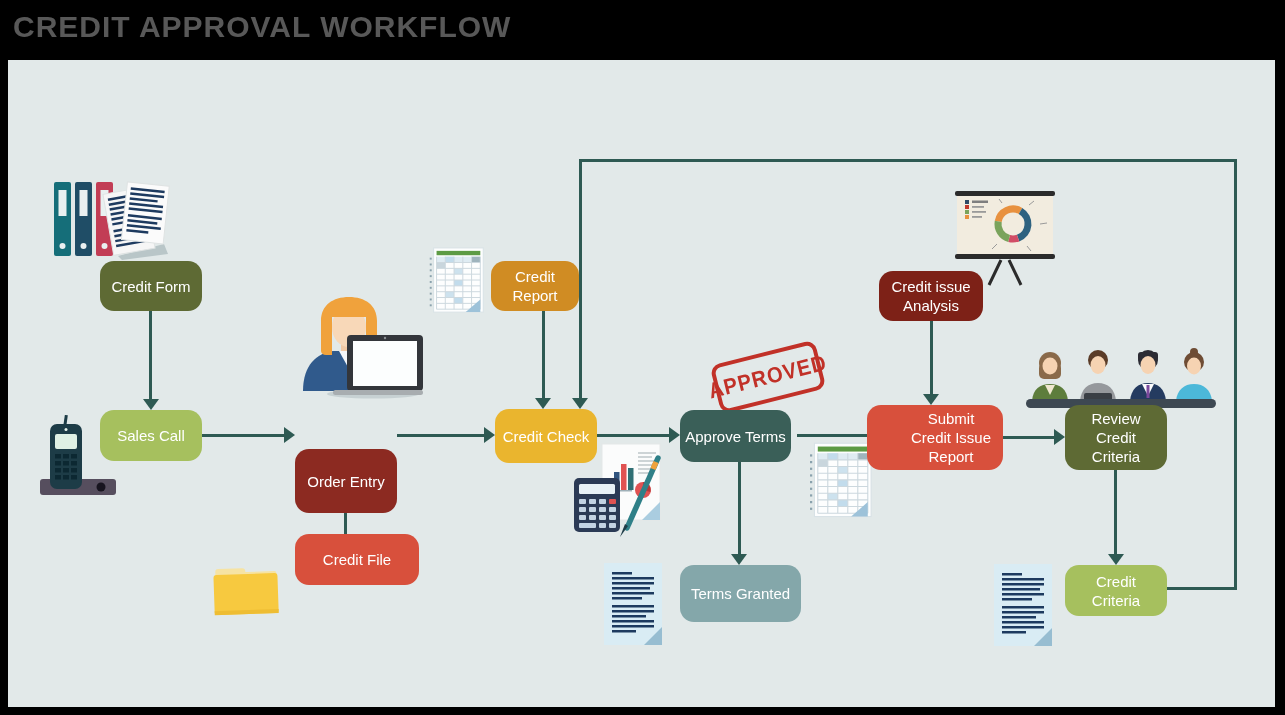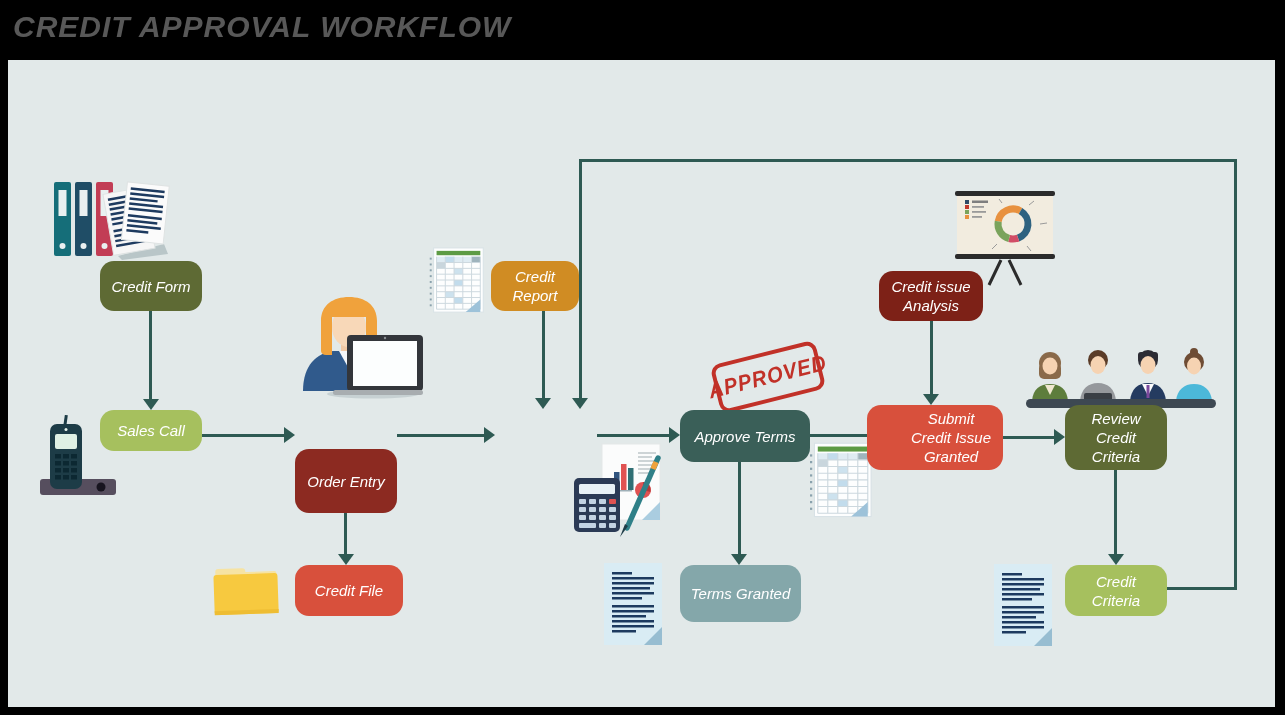--- a/index.html
+++ b/index.html
@@ -1,29 +1,29 @@
 <!DOCTYPE html>
 <html style="--c-canvas_bg: #e2e9e9; --c-frame: #000000; --c-title_text: #585858; --c-arrow: #2e5a53; --c-credit_form: #5e6a34; --c-sales_call: #a6c05e; --c-order_entry: #8c2a21; --c-credit_file: #d8503c; --c-credit_report: #d08c23; --c-credit_check: #eab52e; --c-approve_terms: #3a5f58; --c-terms_granted: #84a7aa; --c-credit_issue_analysis: #7d2117; --c-submit_credit_issue_report: #d8503c; --c-review_credit_criteria: #5e6a34; --c-credit_criteria: #a6c05e; --c-stamp_red: #c0281e;"><head>
 <meta charset="utf-8">
 <style>
   html,body{margin:0;padding:0;background:#000;}
   #page{position:relative;width:1285px;height:715px;background:var(--c-frame,#000);overflow:hidden;
-        font-family:"Liberation Sans",sans-serif;font-style:italic;}
+        font-family:"Liberation Sans",sans-serif;}
   #canvas{position:absolute;left:8px;top:60px;width:1267px;height:647px;background:var(--c-canvas_bg,#e2e9e9);}
   #title{position:absolute;left:13px;top:10px;font-size:30px;font-weight:700;letter-spacing:1px;
          color:var(--c-title_text,#585858);}
   .node{position:absolute;display:flex;flex-direction:column;align-items:center;justify-content:center;
         color:#fff;font-size:15px;line-height:19px;text-align:center;border-radius:14px;}
   .n-credit-form{left:100px;top:261px;width:102px;height:50px;background:var(--c-credit_form,#5e6a34);}
-  .n-sales-call{left:100px;top:410px;width:102px;height:41px;background:var(--c-sales_call,#a6c05e);}
+  .n-sales-call{left:100px;top:410px;width:102px;height:51px;background:var(--c-sales_call,#a6c05e);}
   .n-order-entry{left:295px;top:410px;width:102px;height:64px;background:var(--c-order_entry,#8c2a21);margin-top:39px;}
-  .n-credit-file{left:295px;top:565px;width:108px;height:51px;background:var(--c-credit_file,#d8503c);}
+  .n-credit-file{left:295px;top:534px;width:124px;height:51px;background:var(--c-credit_file,#d8503c);}
   .n-credit-report{left:491px;top:261px;width:88px;height:50px;background:var(--c-credit_report,#d08c23);}
   .n-credit-check{left:495px;top:409px;width:102px;height:54px;background:var(--c-credit_check,#eab52e);}
-  .n-approve-terms{left:680px;top:410px;width:130px;height:52px;background:var(--c-approve_terms,#3a5f58);}
+  .n-approve-terms{left:680px;top:410px;width:111px;height:52px;background:var(--c-approve_terms,#3a5f58);}
   .n-terms-granted{left:680px;top:565px;width:121px;height:57px;background:var(--c-terms_granted,#84a7aa);}
   .n-credit-issue-analysis{left:879px;top:271px;width:104px;height:50px;background:var(--c-credit_issue_analysis,#7d2117);}
   .n-submit{left:867px;top:405px;width:104px;height:65px;background:var(--c-submit_credit_issue_report,#d8503c);padding-left:32px;}
   .n-review{left:1065px;top:405px;width:102px;height:65px;background:var(--c-review_credit_criteria,#5e6a34);}
   .n-credit-criteria{left:1065px;top:565px;width:102px;height:51px;background:var(--c-credit_criteria,#a6c05e);}
 
   .line{position:absolute;background:var(--c-arrow,#2e5a53);}
   .ah-down{position:absolute;width:0;height:0;border-left:8px solid transparent;border-right:8px solid transparent;
            border-top:11px solid var(--c-arrow,#2e5a53);}
   .ah-right{position:absolute;width:0;height:0;border-top:8px solid transparent;border-bottom:8px solid transparent;
@@ -322,34 +322,37 @@
   </div>
   <div class="node n-order-entry">
     <span>Order Entry</span>
   </div>
   <div class="node n-credit-file">
     <span>Credit File</span>
   </div>
   <div class="node n-credit-report">
     <span>Credit Report</span>
   </div>
+  <div class="node n-credit-check">
+    <span>Credit Check</span>
+  </div>
   <div class="node n-approve-terms">
     <span>Approve Terms</span>
   </div>
   <div class="node n-terms-granted">
     <span>Terms Granted</span>
   </div>
   <div class="node n-credit-issue-analysis">
     <span>Credit issue</span>
     <span>Analysis</span>
   </div>
   <div class="node n-submit">
     <span>Submit</span>
     <span>Credit Issue</span>
-    <span>Granted</span>
+    <span>Report</span>
   </div>
   <div class="node n-review">
     <span>Review</span>
     <span>Credit</span>
     <span>Criteria</span>
   </div>
   <div class="node n-credit-criteria">
     <span>Credit</span>
     <span>Criteria</span>
   </div>

